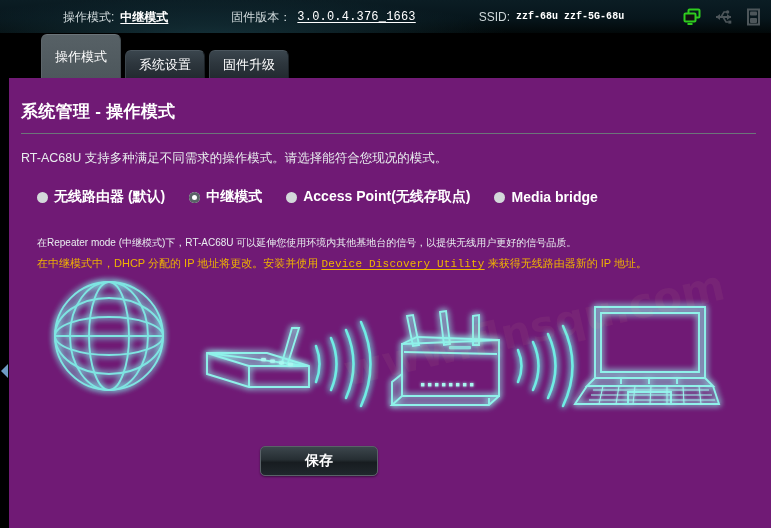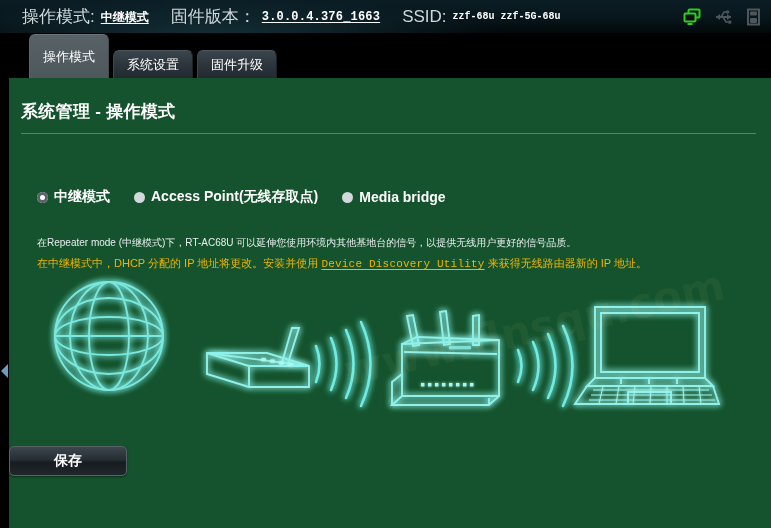--- a/index.html
+++ b/index.html
@@ -35,35 +35,36 @@
     position: absolute;
     left: 22px; top: 0;
     height: 34px;
     display: flex;
     align-items: center;
     gap: 0;
     white-space: nowrap;
   }
   .tb-label {
     color: #cfd8da;
-    font-size: 17px;
+    font-size: 12px;
     line-height: 34px;
+    margin-left: 41px;
   }
   .tb-value-u {
     color: #ffffff;
     font-size: 12px;
     font-weight: bold;
     text-decoration: underline;
     text-underline-offset: 2px;
     line-height: 34px;
   }
   .tb-ver {
     color: #ffffff;
     font-size: 12px;
-    font-weight: bold;
+    font-weight: normal;
     font-family: "Liberation Mono", "DejaVu Sans Mono", monospace;
     text-decoration: underline;
     text-underline-offset: 2px;
     letter-spacing: .2px;
     line-height: 34px;
   }
   .tb-ssid {
     color: #ffffff;
     font-size: 10px;
     font-weight: bold;
@@ -80,21 +81,21 @@
     height: 34px;
     display: flex;
     align-items: center;
     gap: 12px;
   }
   .tb-icon { display: block; line-height: 0; cursor: pointer; }
 
   
   .tabs {
     position: absolute;
-    left: 9px; top: 34px;
+    left: 21px; top: 34px;
     height: 44px;
     display: flex;
     align-items: flex-end;
     gap: 4px;
     z-index: 3;
     padding-left: 20px;
   }
   .tab {
     height: 28px;
     padding: 0 13px;
@@ -119,21 +120,21 @@
     height: 44px;
     color: #ffffff;
   }
 
   
   .panel {
     position: absolute;
     left: 9px; top: 78px;
     width: 762px;
     height: 450px;
-    background: #14532d;
+    background: #701a75;
   }
 
   .page-title {
     position: absolute;
     left: 12px; top: 22px;
     color: #ffffff;
     font-size: 17px;
     font-weight: bold;
     letter-spacing: .3px;
   }
@@ -226,20 +227,21 @@
     white-space: nowrap;
     z-index: 1;
   }
 
   
   .save-wrap {
     position: absolute;
     left: 0; top: 368px;
     width: 620px;
     display: flex;
+    justify-content: center;
   }
   .save-btn {
     width: 118px;
     height: 30px;
     border-radius: 5px;
     background: linear-gradient(180deg, #3c464c 0%, #262e33 45%, #171c20 55%, #20272c 100%);
     border: 1px solid #596267;
     color: #ffffff;
     font-size: 14px;
     font-weight: bold;
@@ -309,22 +311,27 @@
   <div class="tabs">
     <div class="tab active">操作模式</div>
     <div class="tab">系统设置</div>
     <div class="tab">固件升级</div>
   </div>
 
   <div class="panel">
 
     <div class="page-title">系统管理 - 操作模式</div>
     <div class="title-rule"></div>
+    <div class="page-desc">RT-AC68U 支持多种满足不同需求的操作模式。请选择能符合您现况的模式。</div>
 
     <div class="radio-row">
+      <div class="radio-opt">
+        <span class="radio-dot"></span>
+        <span class="radio-label">无线路由器 (默认)</span>
+      </div>
       <div class="radio-opt">
         <span class="radio-dot sel"></span>
         <span class="radio-label">中继模式</span>
       </div>
       <div class="radio-opt">
         <span class="radio-dot"></span>
         <span class="radio-label">Access Point(无线存取点)</span>
       </div>
       <div class="radio-opt">
         <span class="radio-dot"></span>

